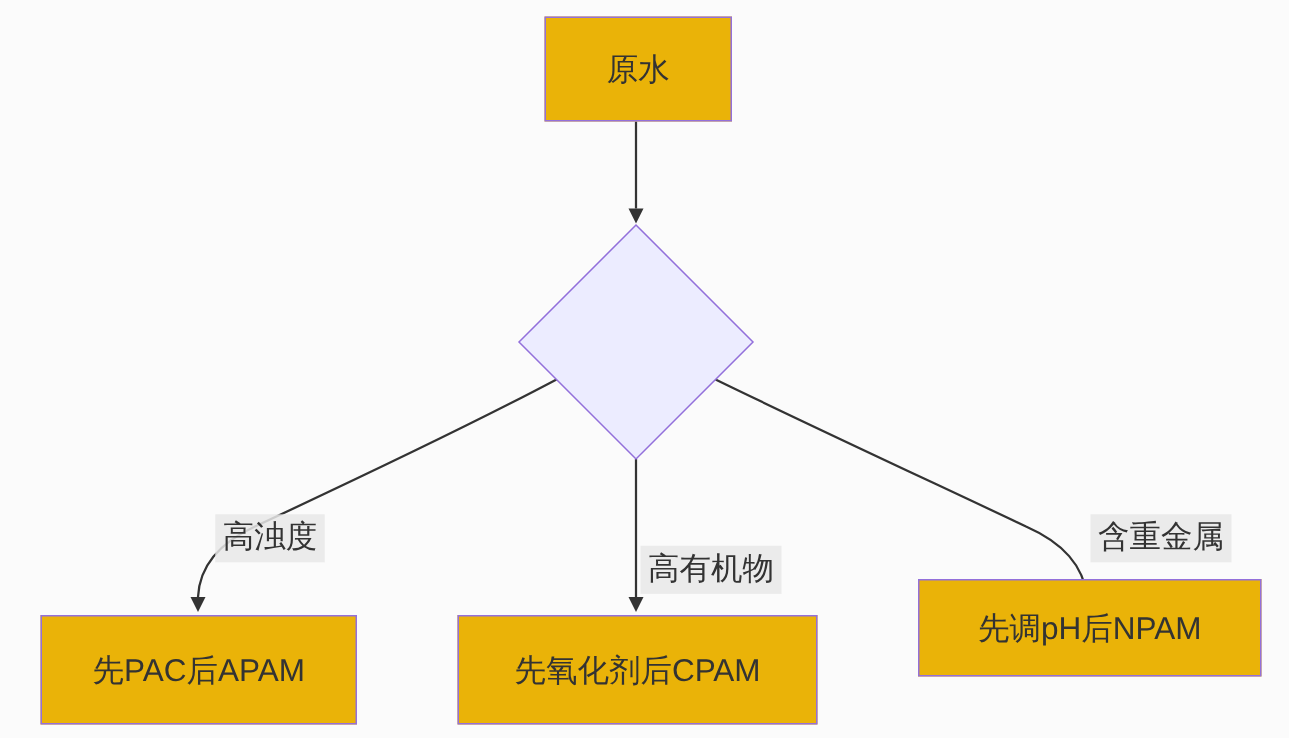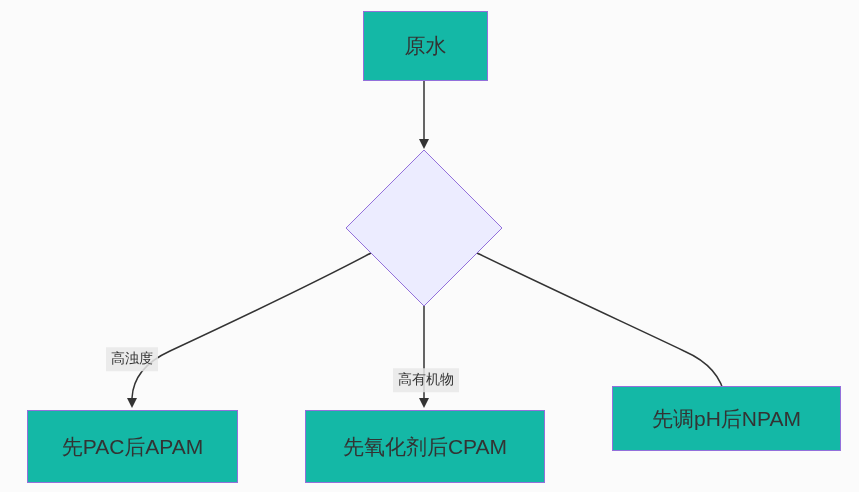--- a/index.html
+++ b/index.html
@@ -11,21 +11,21 @@
     overflow: hidden;
     font-family: "Liberation Sans", "DejaVu Sans", sans-serif;
     color: #333333;
   }
   svg.layer { position: absolute; left: 0; top: 0; }
   .edge { fill: none; stroke: #333333; stroke-width: 1.5; }
   .arrow { fill: #333333; stroke: none; }
   .shape-diamond { fill: #ECECFF; stroke: #9370DB; stroke-width: 1; }
   .node {
     position: absolute;
-    background: #14b8a6;
+    background: #eab308;
     border: 1px solid #9370DB;
     box-sizing: border-box;
     display: flex;
     align-items: center;
     justify-content: center;
     font-size: 21px;
     white-space: nowrap;
   }
   .node-raw-water   { left: 363px; top: 11px;  width: 125px; height: 70px; }
   .node-turbidity   { left: 27px;  top: 410px; width: 211px; height: 73px; }
@@ -36,23 +36,24 @@
     left: 424px; top: 228px;
     transform: translate(-50%, -50%);
     font-size: 21px;
     white-space: nowrap;
   }
   .edge-label {
     position: absolute;
     transform: translate(-50%, -50%);
     background: rgba(232,232,232,0.85);
     padding: 3px 5px;
-    font-size: 14px;
+    font-size: 21px;
     line-height: 1.25;
     white-space: nowrap;
+    margin-left: 48px;
   }
   .edge-label-turbidity { left: 132px; top: 359px; }
   .edge-label-organics  { left: 426px; top: 380px; }
   .edge-label-metals    { left: 726px; top: 359px; }
 </style>
 </head>
 <body>
 
 <div class="canvas">
 
@@ -68,20 +69,21 @@
     <polygon class="arrow" points="424,408 419,398 429,398"></polygon>
 
     <path class="edge" d="M477,253 C549,288 640,330 684,351 C709,362 722,377 725,398"></path>
     <polygon class="arrow" points="726,408 721,398 731,398"></polygon>
 
     <polygon class="shape-diamond" points="424,150 502,228 424,306 346,228"></polygon>
   </svg>
 
   <div class="edge-label edge-label-turbidity">高浊度</div>
   <div class="edge-label edge-label-organics">高有机物</div>
+  <div class="edge-label edge-label-metals">含重金属</div>
 
   <div class="node node-raw-water">
     <span>原水</span>
   </div>
 
 
   <div class="node node-turbidity">
     <span>先PAC后APAM</span>
   </div>
 

